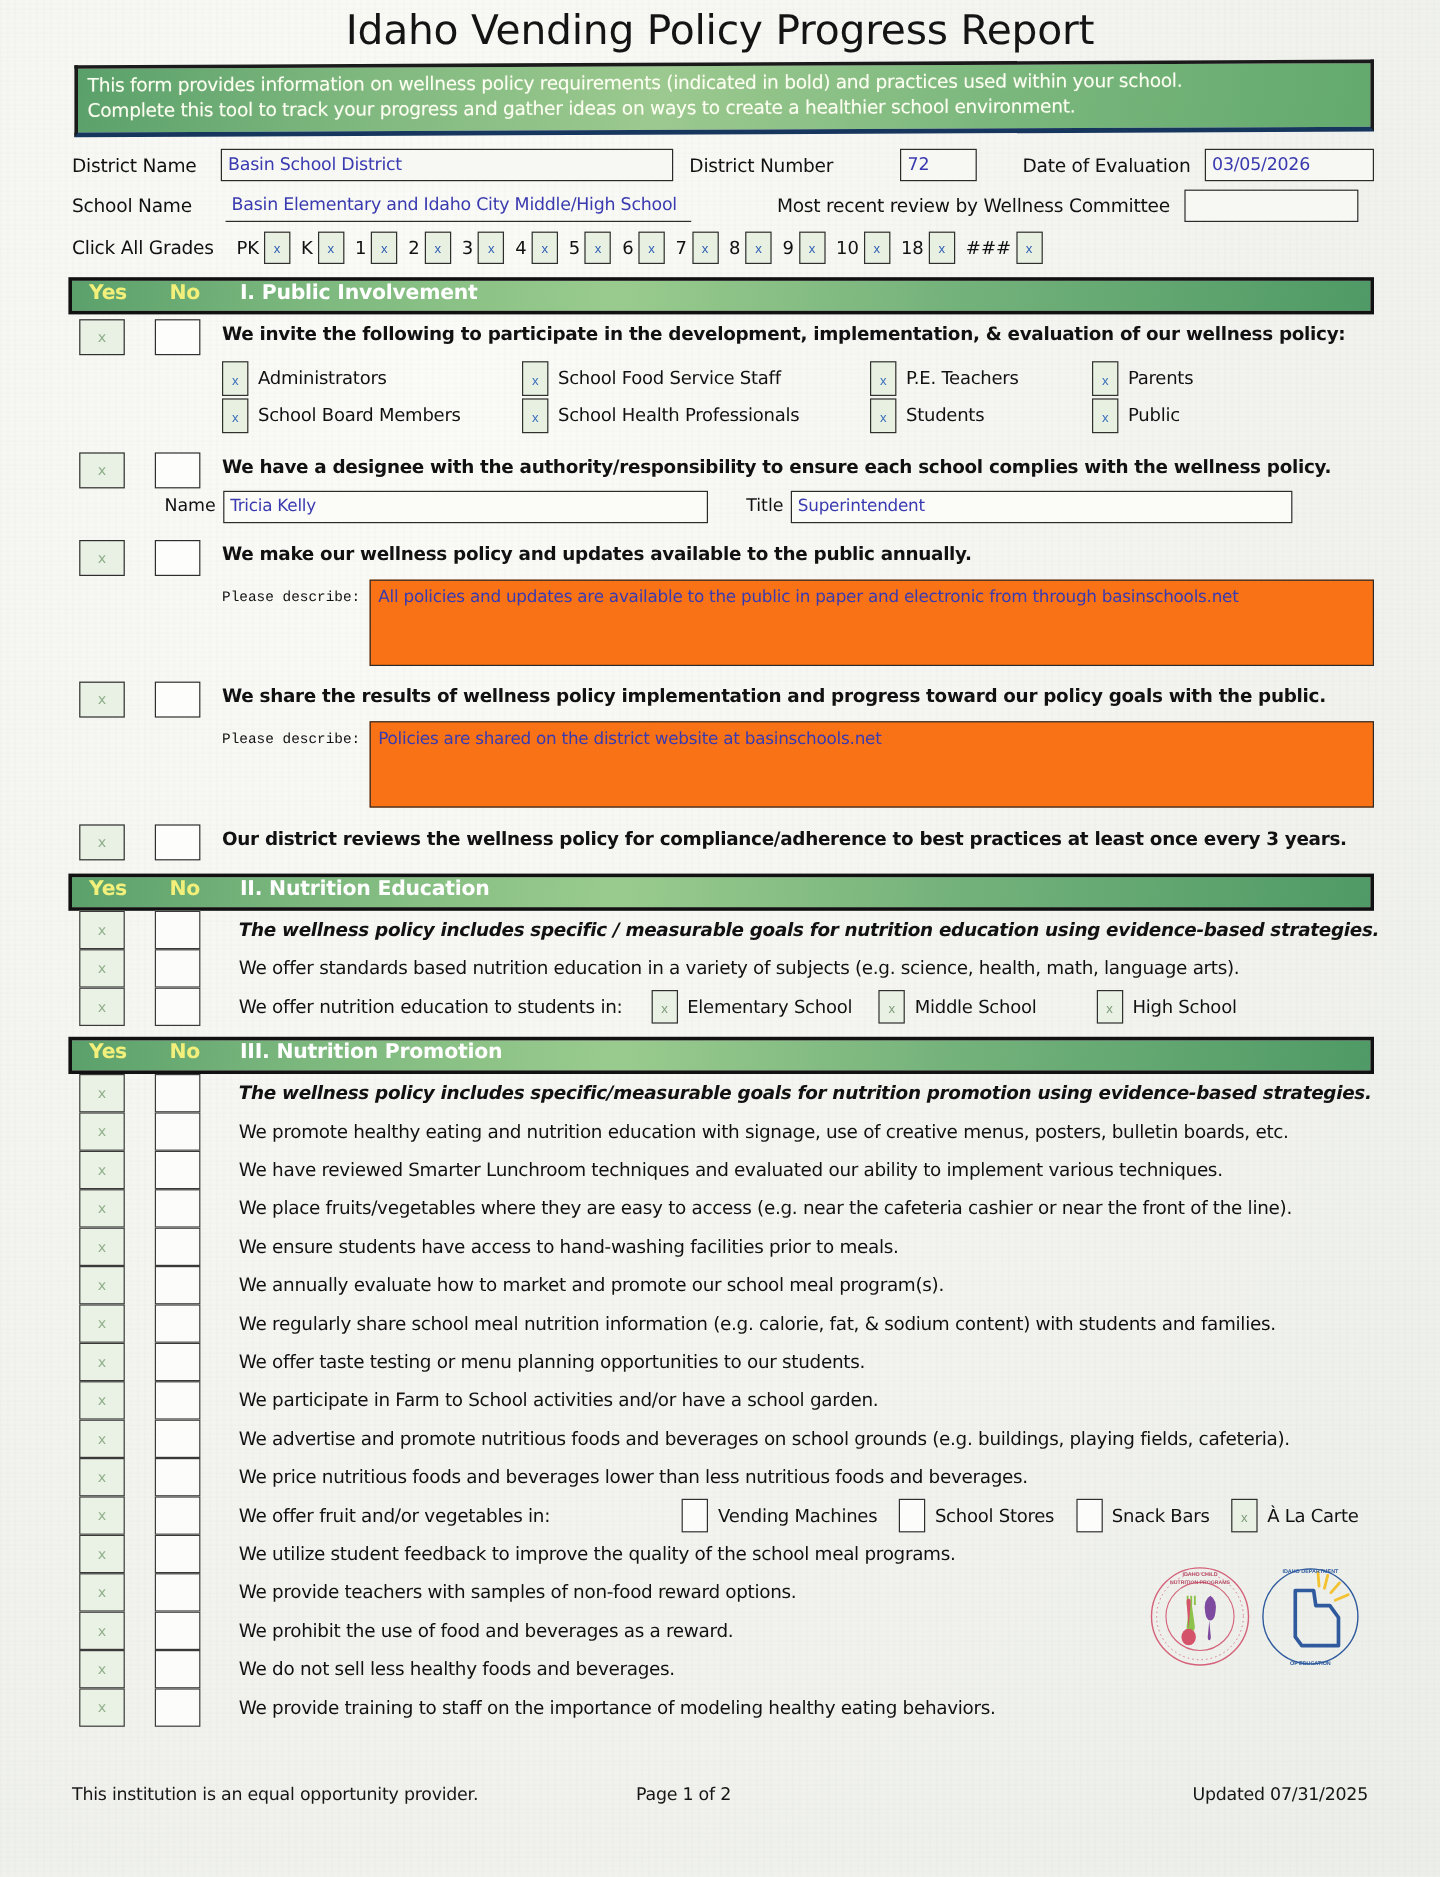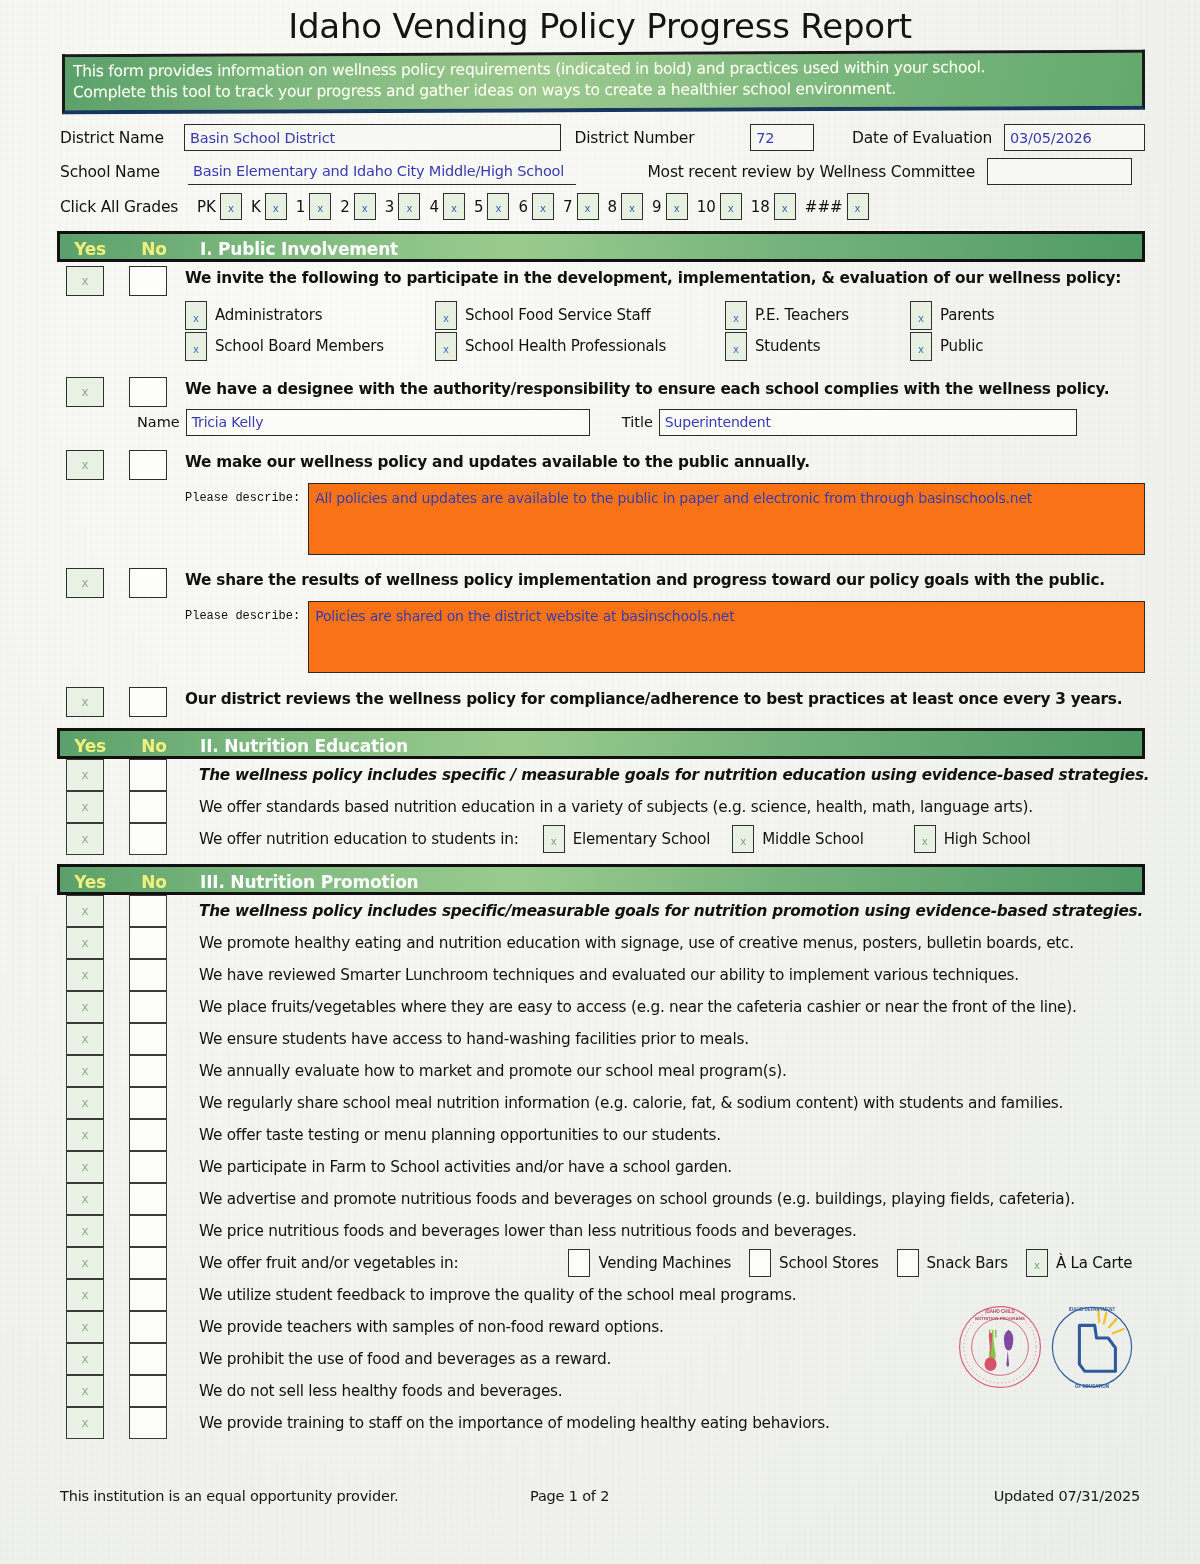--- a/index.html
+++ b/index.html
@@ -87,21 +87,21 @@
     font-size:11px; color:#2f5fb5; line-height:1;
     padding-bottom:5px;
   }
 
   
   .sechead {
     margin:7px 55px 0 57px;
     border:3px solid #111;
     background:linear-gradient(95deg,#5ba06b 0%,#7cb87e 18%,#9acb8e 42%,#74b27b 68%,#4f9a66 100%);
     height:31px;
-    display:flex; align-items:flex-end;
+    display:flex; align-items:flex-start;
     position:relative;
   }
   .sechead .yn {
     width:60px; text-align:center;
     color:#f2f07a; font-size:17px; font-weight:bold;
     font-family:"DejaVu Sans", sans-serif;
     letter-spacing:-0.3px;
   }
   .sechead .yn.no { width:68px; }
   .sechead .sectitle {

